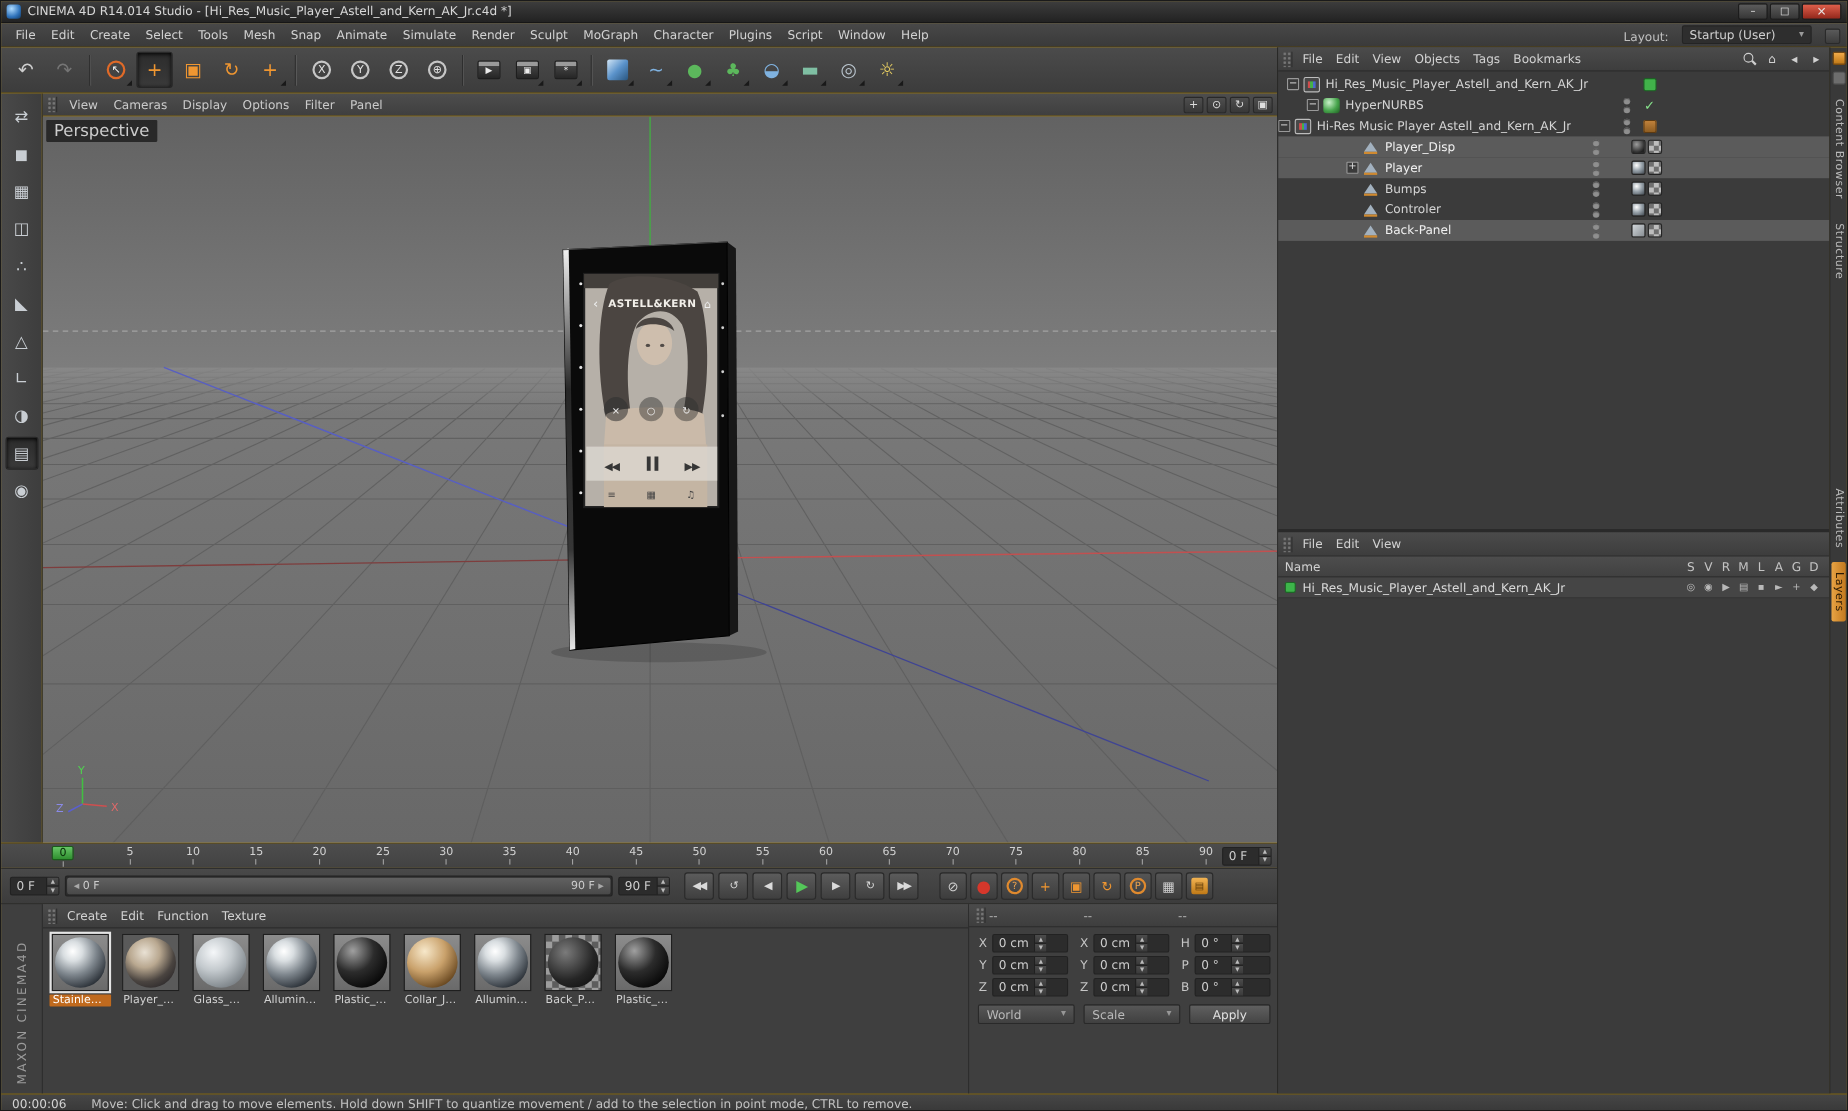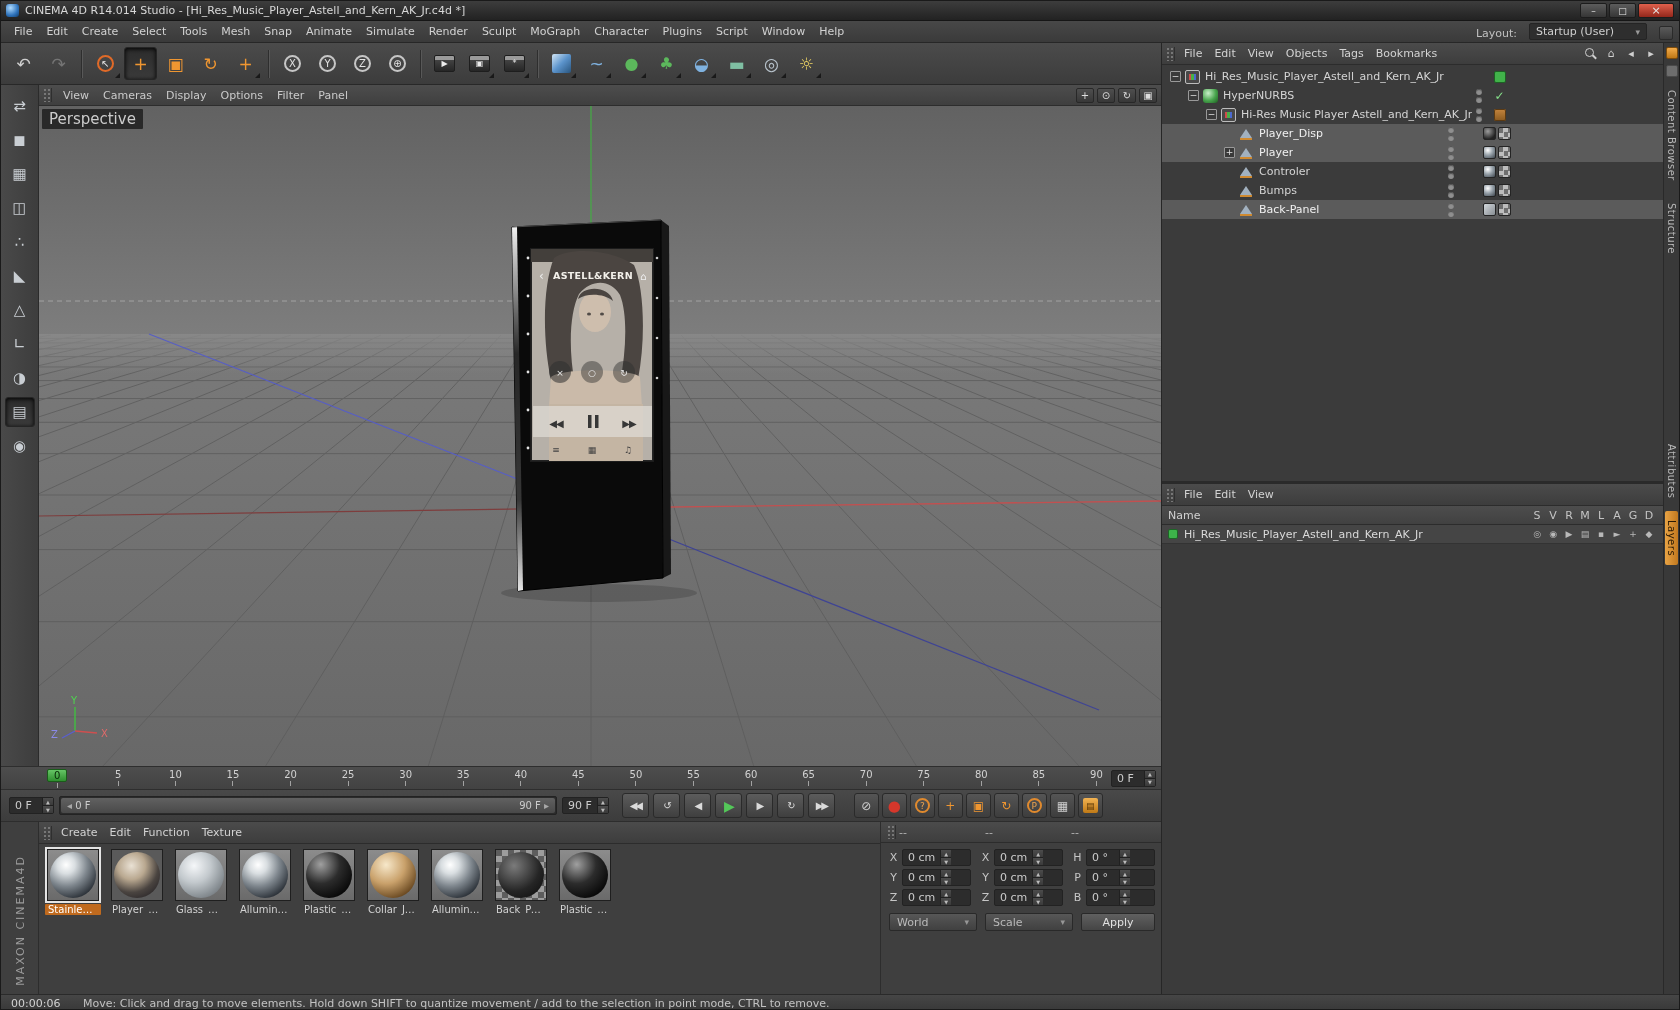--- a/index.html
+++ b/index.html
@@ -77,21 +77,21 @@
   .panel-menubar{height:22px;flex:none;display:flex;align-items:center;background:linear-gradient(#4b4b4b,#3d3d3d);border-bottom:1px solid #2c2c2c;padding:0 4px}
   .panel-menubar .menu-item{padding:2px 6px}
   .om-icons{margin-left:auto;display:flex;align-items:center;gap:4px}
   .om-ic{width:16px;height:15px;display:flex;align-items:center;justify-content:center;color:#d0d0d0;font-size:11px}
   .mag{position:relative;width:12px;height:12px;display:inline-block}
   .mag::before{content:"";position:absolute;left:0;top:0;width:7px;height:7px;border:1.6px solid #cfcfcf;border-radius:50%}
   .mag::after{content:"";position:absolute;left:7px;top:8px;width:5px;height:1.8px;background:#cfcfcf;transform:rotate(45deg)}
   .tree{flex:1;padding-top:2px;overflow:hidden}
   .trow{height:19px;display:flex;align-items:center;padding-right:152px;color:#d4d4d4;position:relative}
   .trow.selected{background:#5b5b5b;color:#f0f0f0}
-  .trow.d0{padding-left:8px}.trow.d1{padding-left:26px}.trow.d2{padding-left:44px}.trow.d3{padding-left:62px}
+  .trow.d0{padding-left:8px}.trow.d1{padding-left:26px}.trow.d2{}.trow.d3{padding-left:62px}
   .expander{width:11px;height:11px;margin-right:4px;flex:none;display:flex;align-items:center;justify-content:center;font-size:9px;line-height:1;color:#e0e0e0}
   .trow.x-minus .expander,.trow.x-plus .expander{border:1px solid #999;background:#3a3a3a;border-radius:1px}
   .trow.x-minus .expander::after{content:"−"}
   .trow.x-plus .expander::after{content:"+"}
   .ticon{width:15px;height:14px;margin-right:5px;flex:none;position:relative}
   .trow.i-nullobj .ticon{border:1px solid #bdbdbd;border-radius:2px;background:#484848}
   .trow.i-nullobj .ticon::after{content:"";position:absolute;left:3px;top:3px;right:3px;bottom:3px;background:linear-gradient(90deg,#cf4b4b 33%,#47b047 33% 66%,#4b69cf 66%)}
   .trow.i-hnurbs .ticon{border-radius:3px;background:radial-gradient(circle at 35% 30%,#c9f0c9,#47a44c 55%,#1d5b21)}
   .trow.i-mesh .ticon::before{content:"";position:absolute;left:1px;bottom:3px;border-left:6px solid transparent;border-right:6px solid transparent;border-bottom:9px solid #a2b1bf}
   .trow.i-mesh .ticon::after{content:"";position:absolute;left:1px;bottom:1px;width:12px;height:2px;background:#d08a30}
@@ -972,38 +972,38 @@
                 <span class="tags">
                   <span class="tag t-chrome"></span>
                   <span class="tag t-checker"></span>
                 </span>
               </span>
             </div>
 
             <div class="trow d3 i-mesh">
               <span class="expander"></span>
               <span class="ticon"></span>
-              <span class="tlabel">Controler</span>
+              <span class="tlabel">Bumps</span>
               <span class="rright">
                 <span class="vdots">
                   <i></i>
                   <i></i>
                 </span>
                 <span class="extra"></span>
                 <span class="tags">
                   <span class="tag t-chrome"></span>
                   <span class="tag t-checker"></span>
                 </span>
               </span>
             </div>
 
             <div class="trow d3 i-mesh">
               <span class="expander"></span>
               <span class="ticon"></span>
-              <span class="tlabel">Bumps</span>
+              <span class="tlabel">Controler</span>
               <span class="rright">
                 <span class="vdots">
                   <i></i>
                   <i></i>
                 </span>
                 <span class="extra"></span>
                 <span class="tags">
                   <span class="tag t-chrome"></span>
                   <span class="tag t-checker"></span>
                 </span>

